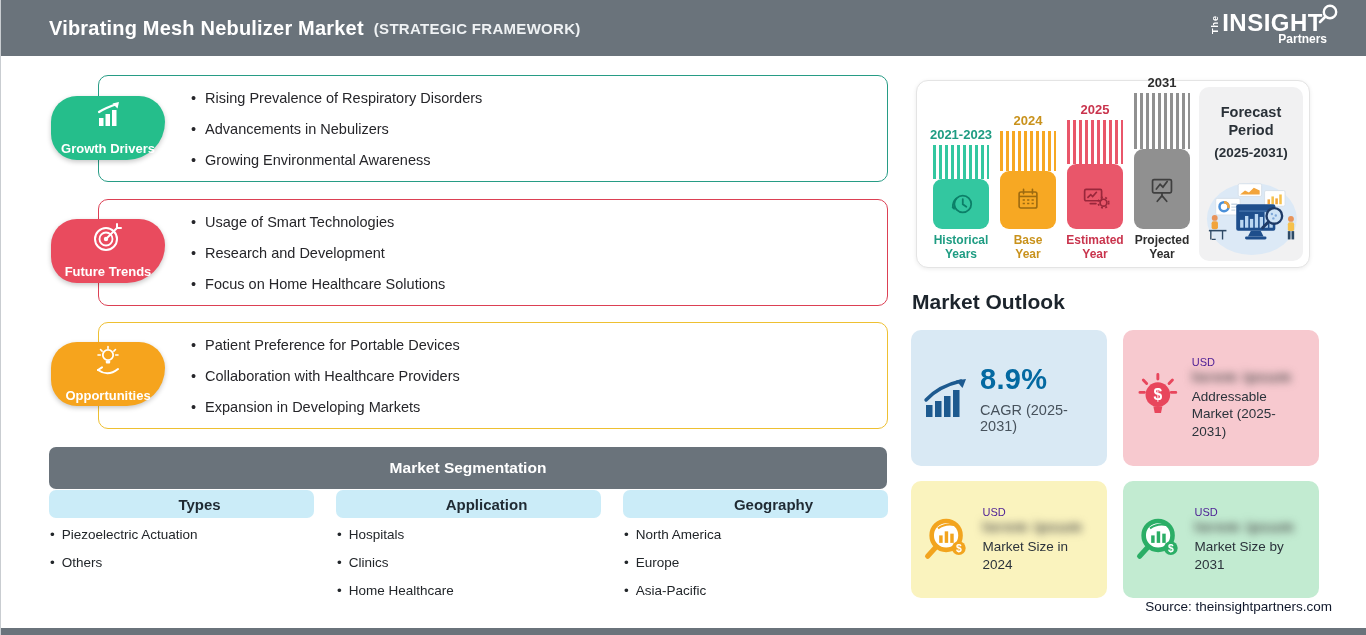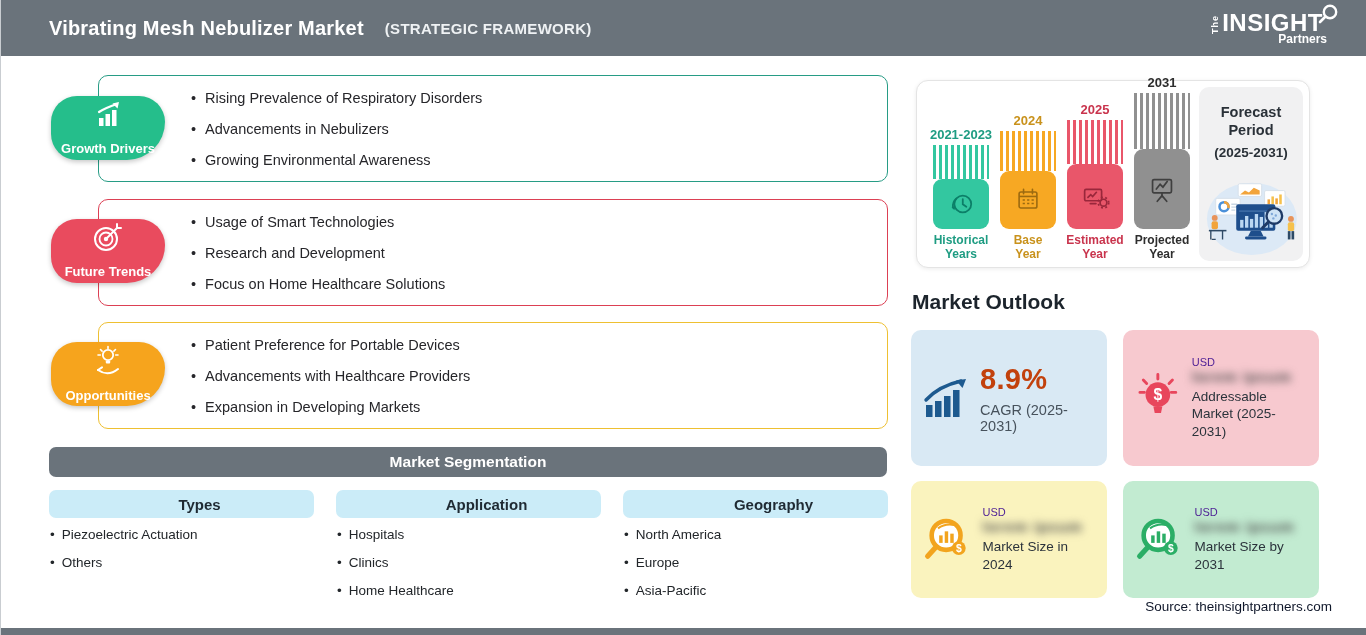--- a/index.html
+++ b/index.html
@@ -3,21 +3,21 @@
 <meta charset="utf-8">
 <style>
   html,body{margin:0;padding:0;background:#fff;}
   .page{position:relative;width:1366px;height:635px;background:#fff;overflow:hidden;
         font-family:"Liberation Sans",sans-serif;border-left:1px solid #C9CDD1;border-right:1px solid #C9CDD1;}
 
   
   .header{position:absolute;top:0;left:0;right:0;height:56px;background:#6A737B;
           display:flex;align-items:center;padding:0 30px 0 48px;box-sizing:border-box;}
   .title{color:#fff;font-size:20px;font-weight:bold;letter-spacing:.2px;}
-  .subtitle{color:#EFF2F4;font-size:15px;font-weight:600;margin-left:21px;letter-spacing:.3px;}
+  .subtitle{color:#EFF2F4;font-size:15px;font-weight:600;margin-left:10px;letter-spacing:.3px;}
   .logo{margin-left:auto;display:flex;align-items:flex-start;color:#fff;line-height:1;}
   .logo-the{writing-mode:vertical-rl;transform:rotate(180deg);font-size:9px;font-weight:bold;
             letter-spacing:1px;margin:4px 2px 0 0;}
   .logo-right{display:flex;flex-direction:column;align-items:flex-end;}
   .logo-insight{font-size:24px;font-weight:800;letter-spacing:.5px;position:relative;padding-right:14px;}
   .logo-lens{position:absolute;right:-2px;top:-7px;}
   .logo-partners{font-size:12px;font-weight:bold;margin-top:-2px;padding-right:10px;}
 
   
   .sec-box{position:absolute;left:97px;width:790px;height:107px;border-radius:10px;background:#fff;box-sizing:border-box;}
@@ -31,21 +31,21 @@
 
   .badge{position:absolute;left:50px;width:114px;height:64px;border-radius:30px 30px 44px 30px;
          display:flex;flex-direction:column;align-items:center;justify-content:center;gap:11px;
          box-shadow:0 2px 5px rgba(0,0,0,.22);}
   .badge.growth{top:96px;background:#25BE8B;}
   .badge.trends{top:219px;background:#E94B5E;}
   .badge.opps{top:342px;background:#F6A41D;}
   .badge-label{color:#fff;font-size:13px;font-weight:bold;white-space:nowrap;}
 
   
-  .seg-bar{position:absolute;left:48px;top:447px;width:838px;height:30px;background:#6A737B;border-radius:7px;
+  .seg-bar{position:absolute;left:48px;top:447px;width:838px;height:42px;background:#6A737B;border-radius:7px;
            color:#fff;display:flex;align-items:center;justify-content:center;font-size:15.5px;font-weight:bold;}
   .seg-col{position:absolute;top:490px;width:265px;}
   .seg-col.c0{left:48px;} .seg-col.c1{left:335px;} .seg-col.c2{left:622px;}
   .seg-head{height:28px;background:#CBECF8;border-radius:7px;display:flex;align-items:center;justify-content:center;
             font-weight:bold;font-size:15px;color:#1F2A33;padding-left:36px;}
   .seg-items{margin:9px 0 0 0;padding:0 0 0 1px;list-style:none;display:flex;flex-direction:column;gap:13px;
              font-size:13.5px;color:#22262a;}
   .seg-items li::before{content:"•";margin-right:7px;}
 
   
@@ -70,21 +70,21 @@
   .fc-illus{position:absolute;bottom:3px;left:4px;right:4px;height:86px;}
 
   
   .outlook-h{position:absolute;left:911px;top:290px;font-size:21px;font-weight:bold;color:#1C242C;}
   .ocard{position:absolute;border-radius:10px;display:flex;align-items:center;gap:11px;
          padding:0 12px;box-sizing:border-box;}
   .ocard.cagr{left:910px;top:330px;width:196px;height:136px;background:#D9E9F4;}
   .ocard.addr{left:1122px;top:330px;width:196px;height:136px;background:#F7C9CF;}
   .ocard.y2024{left:910px;top:481px;width:196px;height:117px;background:#FAF3BE;}
   .ocard.y2031{left:1122px;top:481px;width:196px;height:117px;background:#C2EBD1;}
-  .cagr-val{font-size:29px;font-weight:800;color:#c2410c;letter-spacing:.3px;}
+  .cagr-val{font-size:29px;font-weight:800;color:#0369a1;letter-spacing:.3px;}
   .cagr-lab{font-size:14.5px;color:#47525C;margin-top:6px;}
   .usd{font-size:11px;font-weight:normal;color:#4c1d95;}
   .blur-val{font-size:15px;font-weight:bold;color:#4B4B4B;filter:blur(4px);letter-spacing:1px;display:inline-block;}
   .ocard-lab{font-size:13.5px;color:#2B333B;line-height:1.3;margin-top:2px;max-width:116px;}
 
   .source{position:absolute;top:599px;right:35px;font-size:13.5px;color:#0f172a;}
   .footer{position:absolute;bottom:0;left:0;right:0;height:7px;background:#6A737B;}
 </style>
 </head>
 <body>
@@ -140,21 +140,21 @@
       <circle cx="14" cy="16" r="2.2" fill="#fff"></circle>
       <path d="M14 16 L25 5" stroke="#fff" stroke-width="2" stroke-linecap="round"></path>
       <path d="M25 5 L25 1 M25 5 L29 5" stroke="#fff" stroke-width="2" stroke-linecap="round"></path>
     </svg>
     <span class="badge-label">Future Trends</span>
   </div>
 
   <div class="sec-box opps">
     <ul class="sec-items">
       <li>Patient Preference for Portable Devices</li>
-      <li>Advancements with Healthcare Providers</li>
+      <li>Collaboration with Healthcare Providers</li>
       <li>Expansion in Developing Markets</li>
     </ul>
   </div>
   <div class="badge opps">
     <svg width="34" height="32" viewBox="0 0 34 32" fill="none">
       <circle cx="17" cy="10" r="5.2" stroke="#fff" stroke-width="1.8"></circle>
       <rect x="14.8" y="15.5" width="4.4" height="3" rx="1" fill="#fff"></rect>
       <path d="M17 1.5v2 M9.5 4.5l1.6 1.6 M24.5 4.5l-1.6 1.6 M7 10h2.3 M27 10h-2.3" stroke="#fff" stroke-width="1.6" stroke-linecap="round"></path>
       <path d="M7 25 q10 7 20 -1" stroke="#fff" stroke-width="2" stroke-linecap="round" fill="none"></path>
       <path d="M7 25 l4 -2.6" stroke="#fff" stroke-width="2" stroke-linecap="round"></path>

